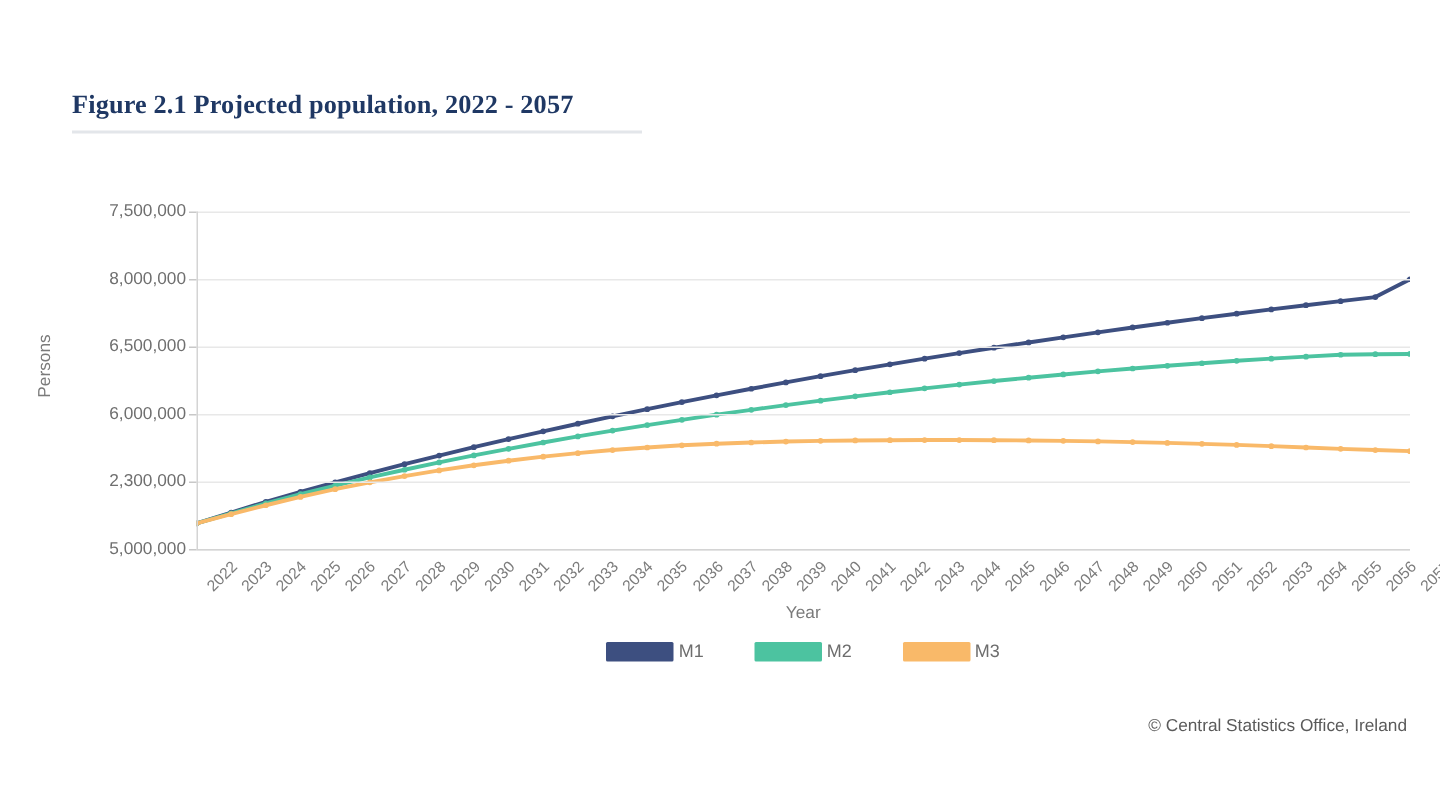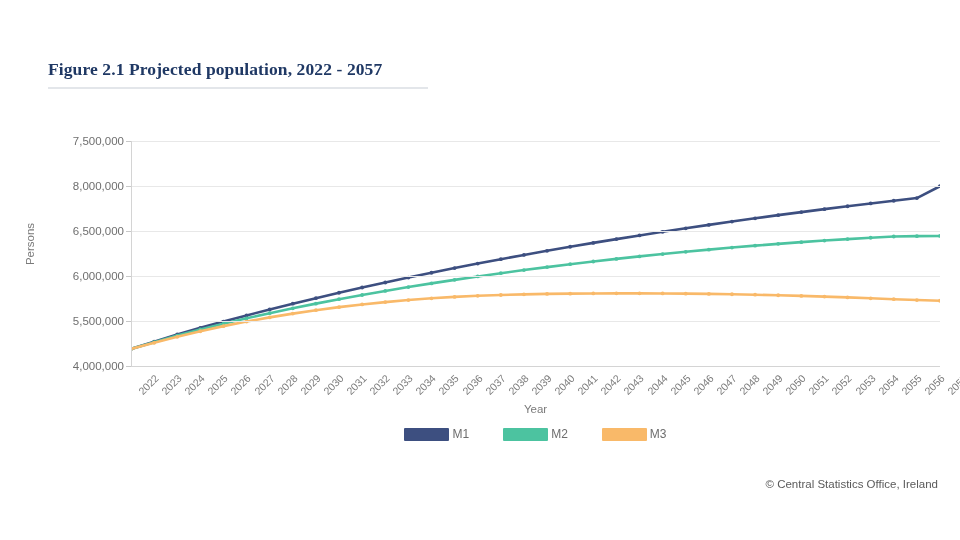--- a/index.html
+++ b/index.html
@@ -327,22 +327,22 @@
       <div class="tick-mark" style="position: absolute; left: 126px; top: 231px;"></div>
       <div class="gridline" style="top: 186px; left: 131px; position: absolute;"></div>
       <div class="tick-mark" style="position: absolute; left: 126px; top: 186px;"></div>
       <div class="gridline" style="top: 141px; left: 131px; position: absolute;"></div>
       <div class="tick-mark" style="position: absolute; left: 126px; top: 141px;"></div>
     </div>
   <div id="axis-line-y"></div>
   <div id="axis-line-x"></div>
 
   <div id="ytick-labels">
-      <div class="ytick-label" style="top: 219px;">4,000,000</div>
-      <div class="ytick-label" style="top: 174px;">5,500,000</div>
+      <div class="ytick-label" style="top: 219px;">5,000,000</div>
+      <div class="ytick-label" style="top: 174px;">2,300,000</div>
       <div class="ytick-label" style="top: 129px;">6,000,000</div>
       <div class="ytick-label" style="top: 84px;">6,500,000</div>
       <div class="ytick-label" style="top: 39px;">8,000,000</div>
       <div class="ytick-label" style="top: -6px;">7,500,000</div>
     </div>
   <div id="ylabel-persons">Persons</div>
 
   <div id="xtick-labels">
       <div class="xtick-label" style="left: -2px;">2022</div>
       <div class="xtick-label" style="left: 21.1143px;">2023</div>

